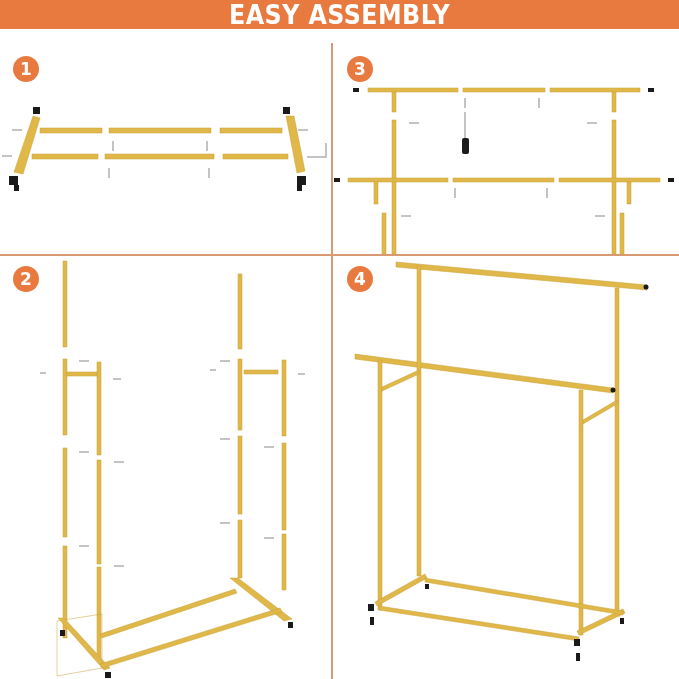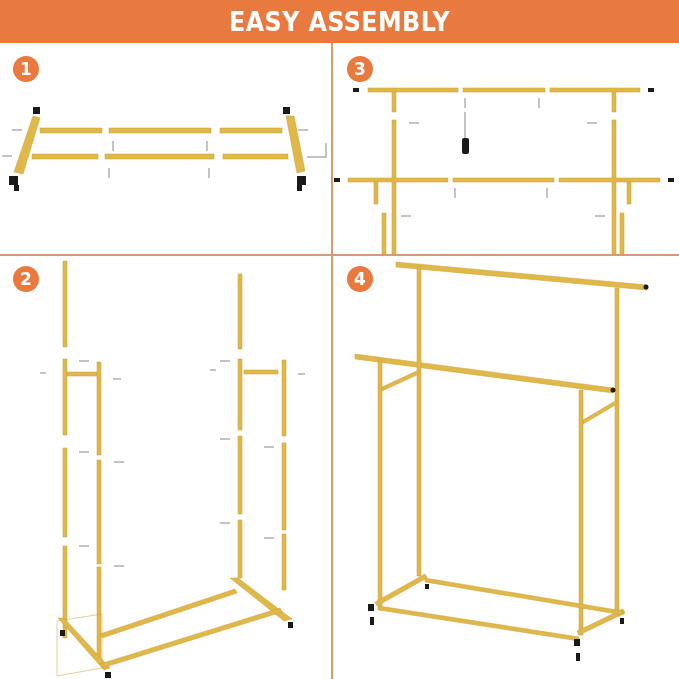--- a/index.html
+++ b/index.html
@@ -1,17 +1,17 @@
 <!DOCTYPE html>
 <html><head>
 <meta charset="utf-8">
 <style>
   html, body { margin:0; padding:0; }
   body { width:679px; height:679px; background:#ffffff; position:relative; overflow:hidden; font-family:"Liberation Sans", sans-serif; }
-  .banner { position:absolute; left:0; top:0; width:679px; height:43px; background:#e87a3f; display:flex; align-items:center; justify-content:center; }
+  .banner { position:absolute; left:0; top:0; width:679px; height:29px; background:#e87a3f; display:flex; align-items:center; justify-content:center; }
   .banner-title { color:#ffffff; font-family:"DejaVu Sans", sans-serif; font-size:27px; font-weight:bold; letter-spacing:0.5px; transform:scaleX(0.88); }
   .divider-v { position:absolute; left:331px; top:43px; width:2px; height:636px; background:#d99a72; }
   .divider-h { position:absolute; left:0; top:254px; width:679px; height:2px; background:#d99a72; }
   .panel { position:absolute; }
   .badge { position:absolute; width:26px; height:26px; border-radius:50%; background:#e87a3f; color:#fff; font-family:"DejaVu Sans", sans-serif; font-weight:bold; font-size:17px; display:flex; align-items:center; justify-content:center; }
   svg { position:absolute; left:0; top:0; }
 </style>
 </head>
 <body>
 

